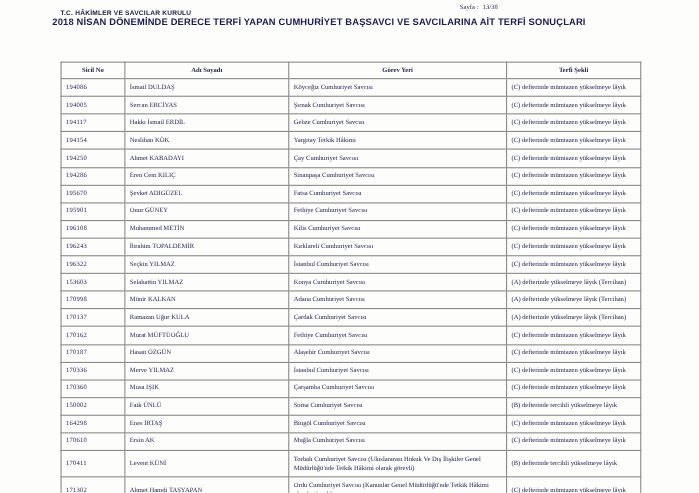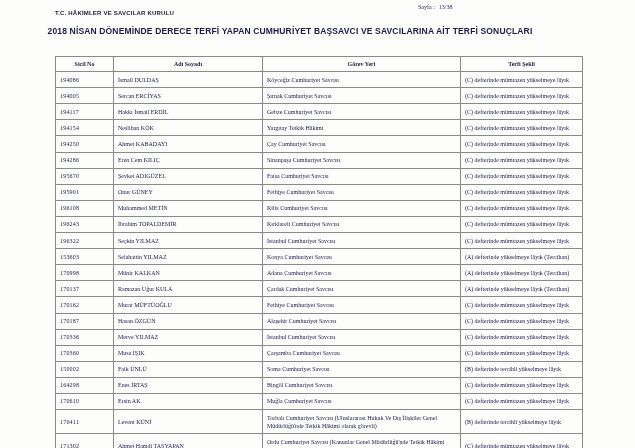--- a/index.html
+++ b/index.html
@@ -28,21 +28,21 @@
   .pageno{
     position:absolute;
     left:418px;top:4px;
     font-family:"Liberation Serif", serif;
     font-size:6px;
     color:#2a2a55;
   }
   .pageno .val{margin-left:4px;}
   .doc-title{
     position:absolute;
-    left:0;top:26px;width:580px;
+    left:0;top:15px;width:580px;
     text-align:center;
     font-family:"Liberation Sans", sans-serif;
     font-weight:bold;
     font-size:8.5px;
     letter-spacing:.15px;
     color:var(--title-ink);
   }
   table.results{
     position:absolute;
     left:55px;top:56px;

